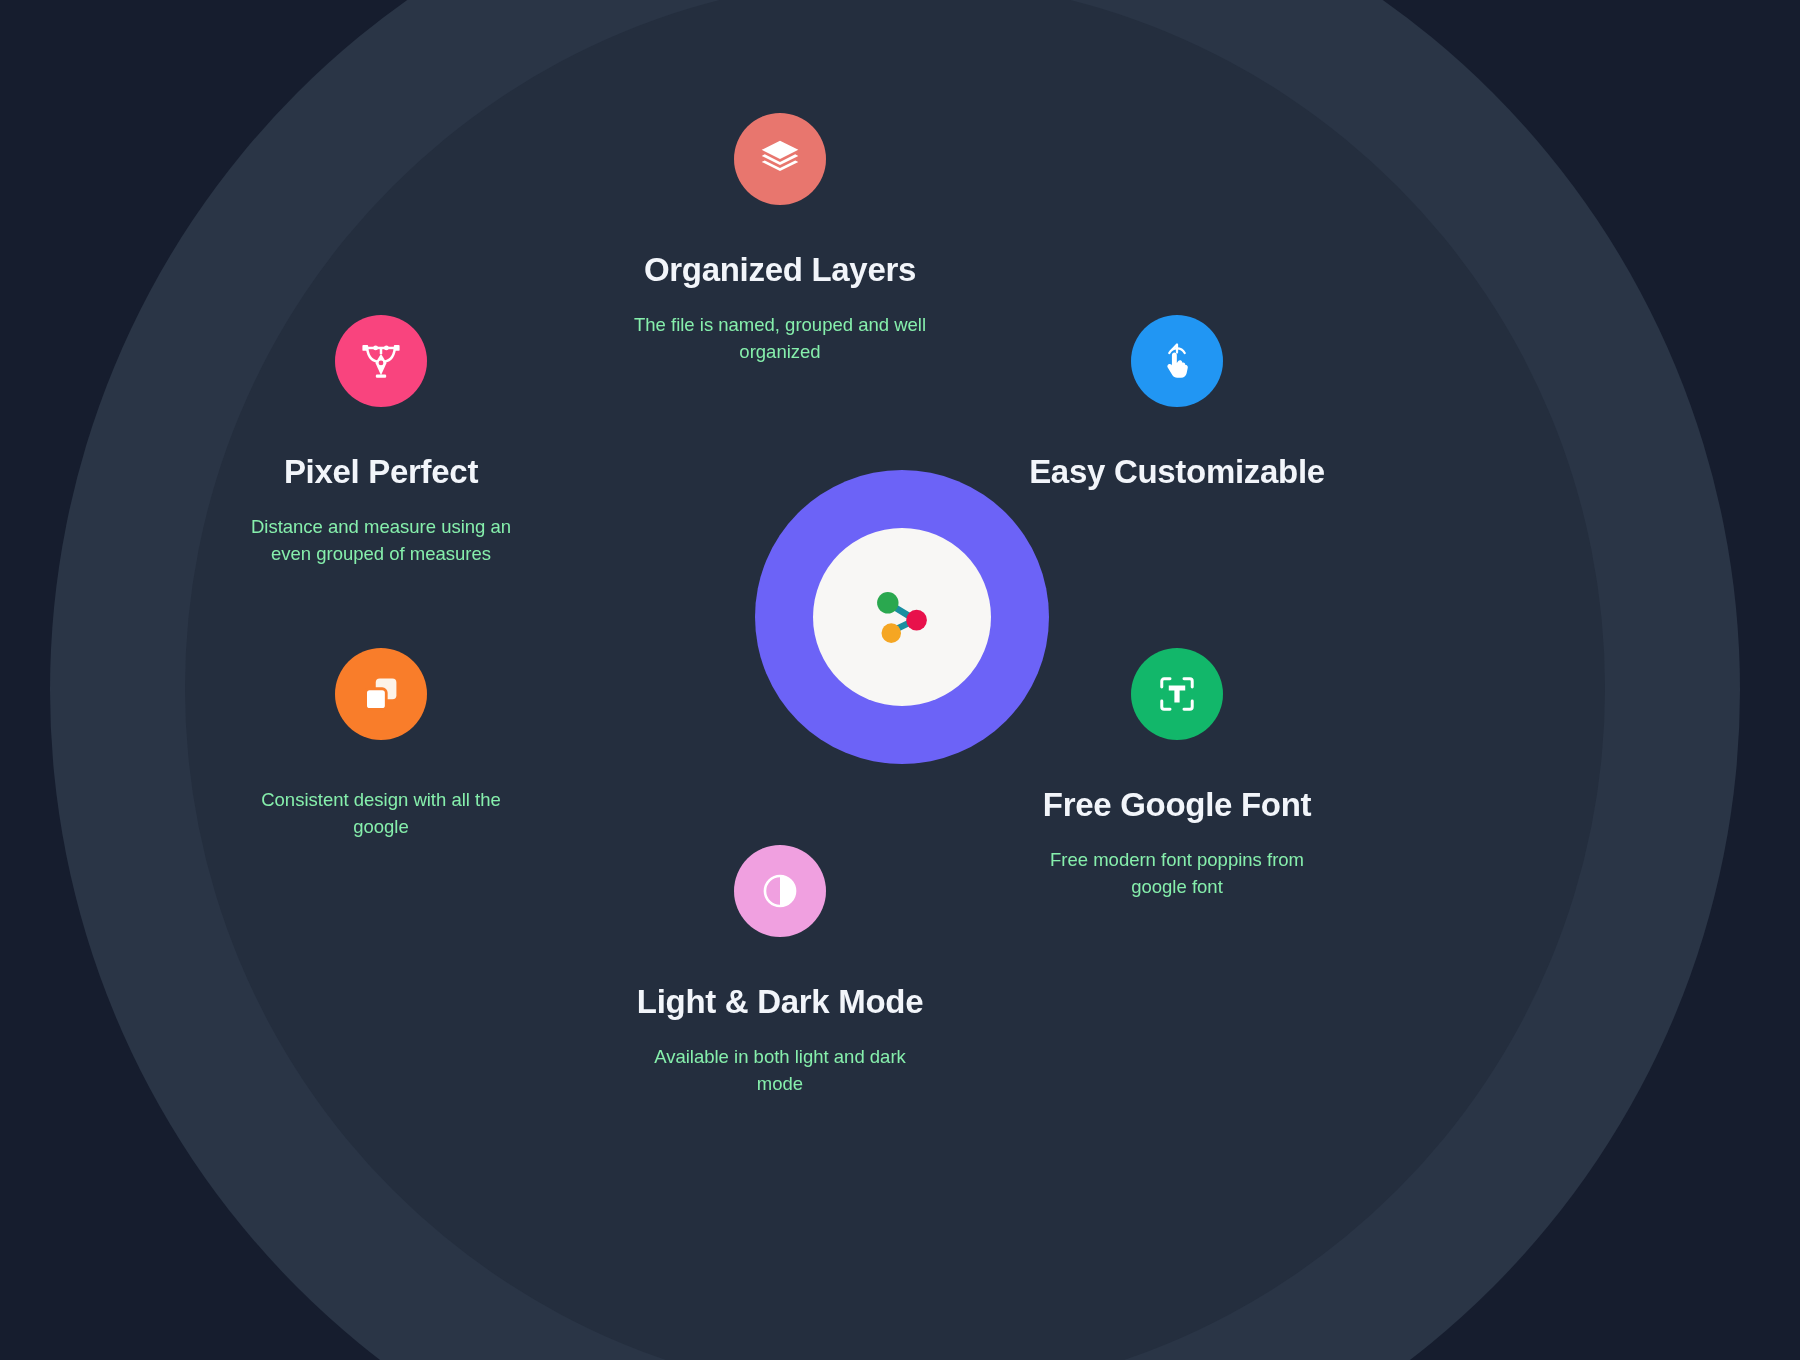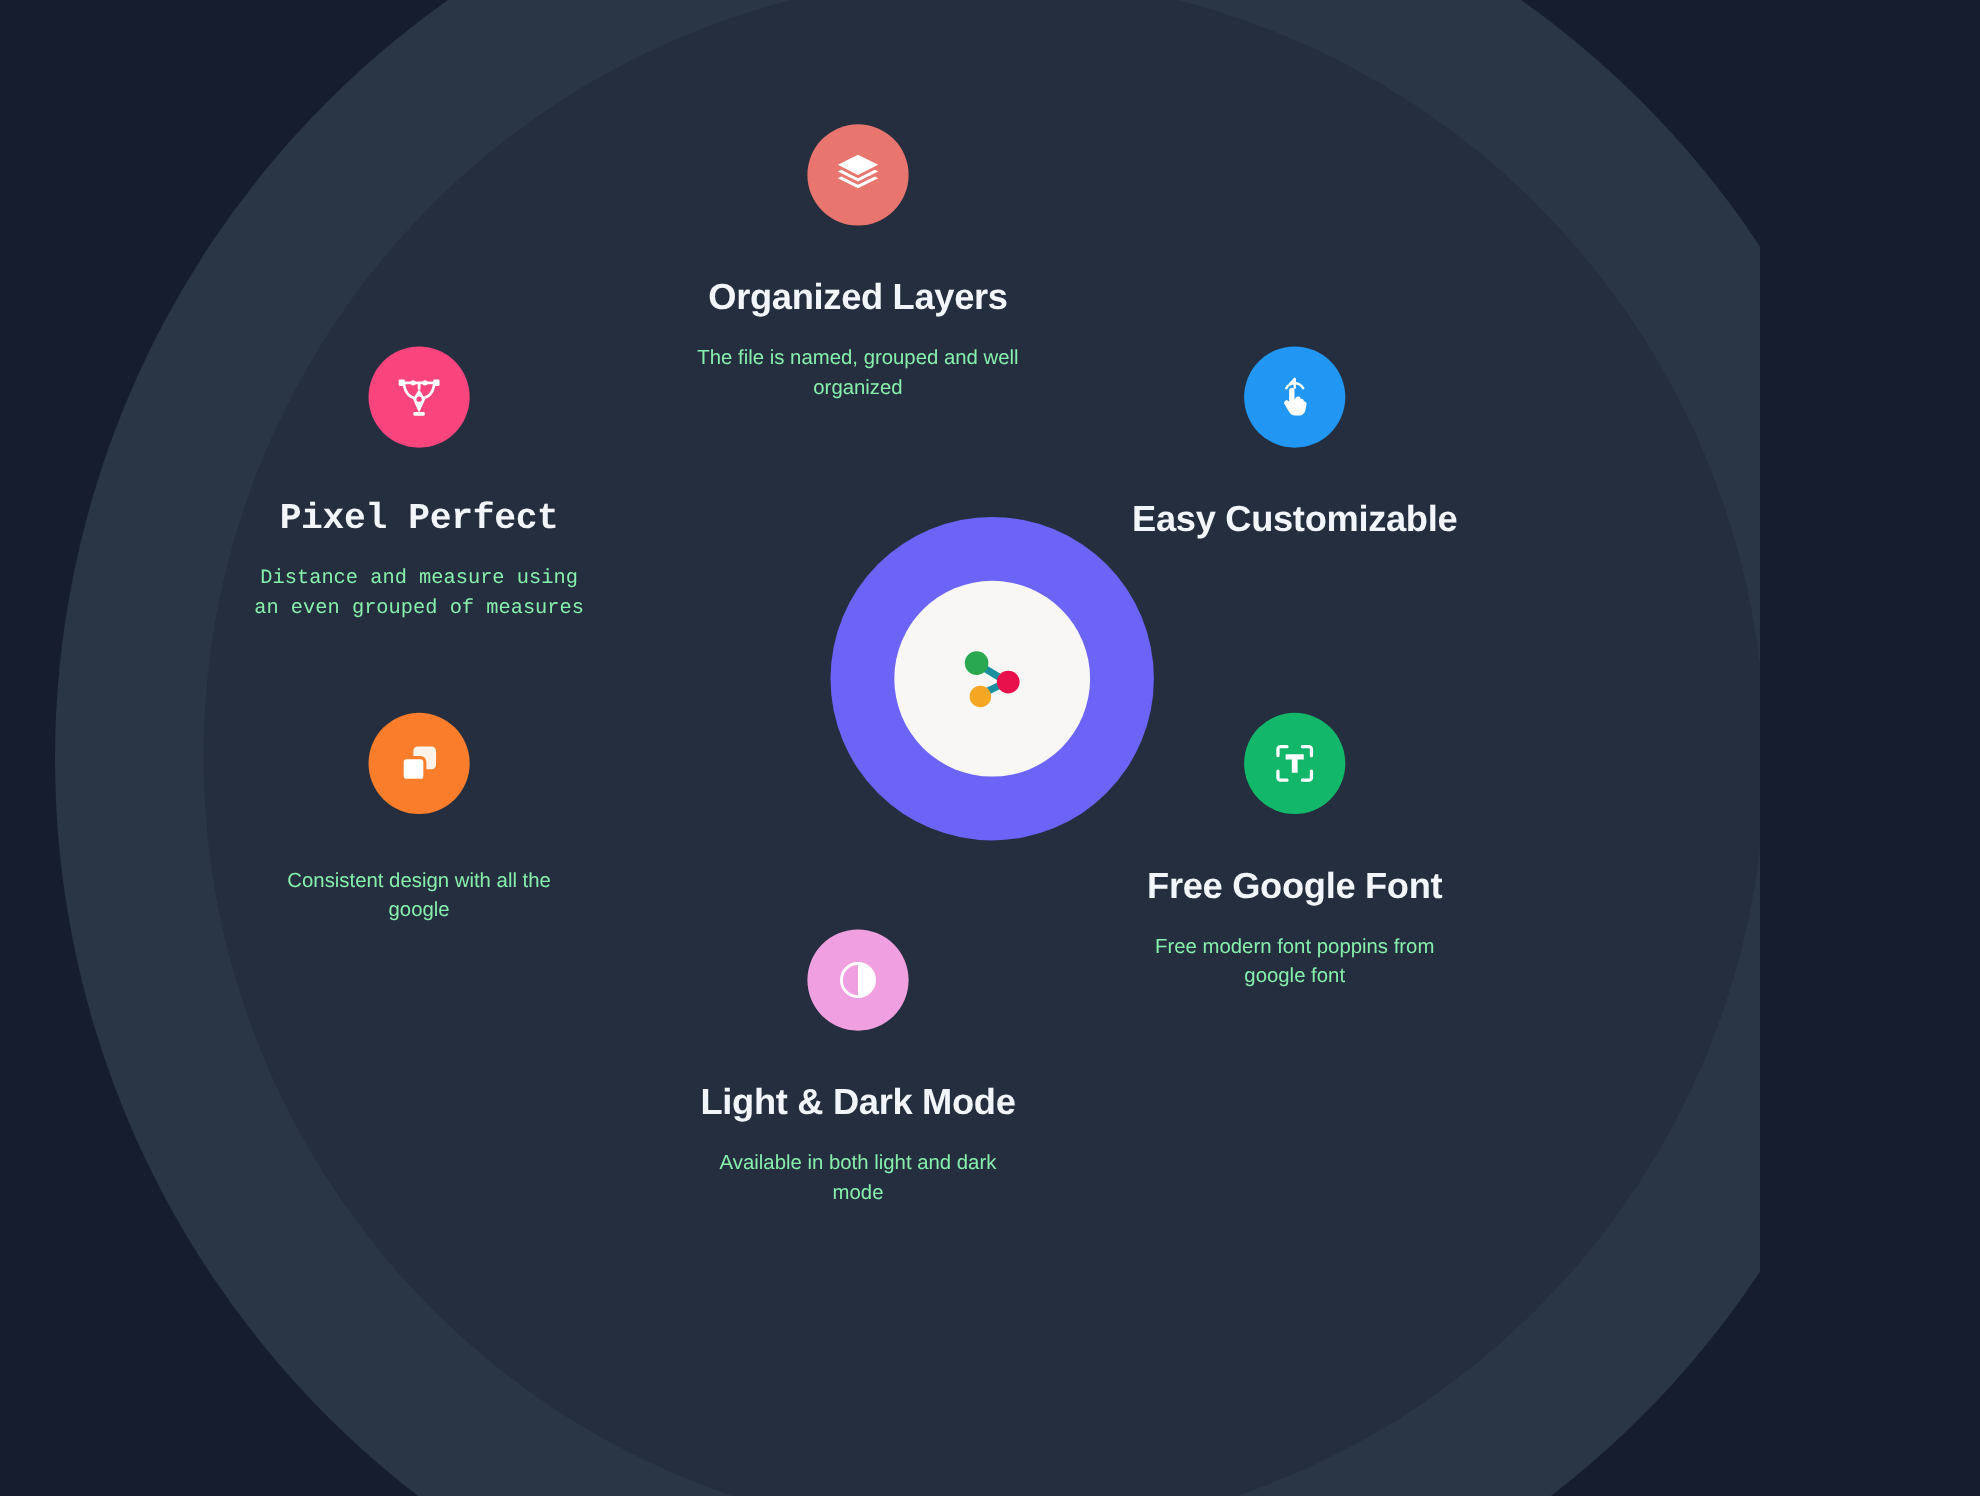--- a/index.html
+++ b/index.html
@@ -6,21 +6,21 @@
   * { box-sizing: border-box; margin: 0; padding: 0; }
   html, body {
     width: 1800px;
     height: 1360px;
     overflow: hidden;
     background: #161d2e;
     font-family: "Liberation Sans", "DejaVu Sans", sans-serif;
   }
   #stage {
     position: relative;
-    width: 1600px;
+    width: 1800px;
     height: 1360px;
     background: #161d2e;
     overflow: hidden;
   }
 
   
   .bg-ring {
     position: absolute;
     border-radius: 50%;
     pointer-events: none;
@@ -68,21 +68,21 @@
   .feature-desc {
     font-size: 18.5px;
     line-height: 1.48;
     color: #86efac;
     max-width: 300px;
     margin: 0 auto;
   }
 
   
   #f-organized      { left: 570px;  top: 113px; }
-  #f-pixel          { left: 171px;  top: 315px; font-family: Liberation Mono, monospace; }
+  #f-pixel          { left: 171px;  top: 315px; }
   #f-easy           { left: 967px;  top: 315px; }
   #f-global         { left: 171px;  top: 648px; }
   #f-font           { left: 967px;  top: 648px; }
   #f-mode           { left: 570px;  top: 845px; }
 
   
   .bg-layers { background: #e8766e; }
   .bg-pen    { background: #f9447e; }
   .bg-cursor { background: #2196f3; }
   .bg-copy   { background: #f97d2a; }

